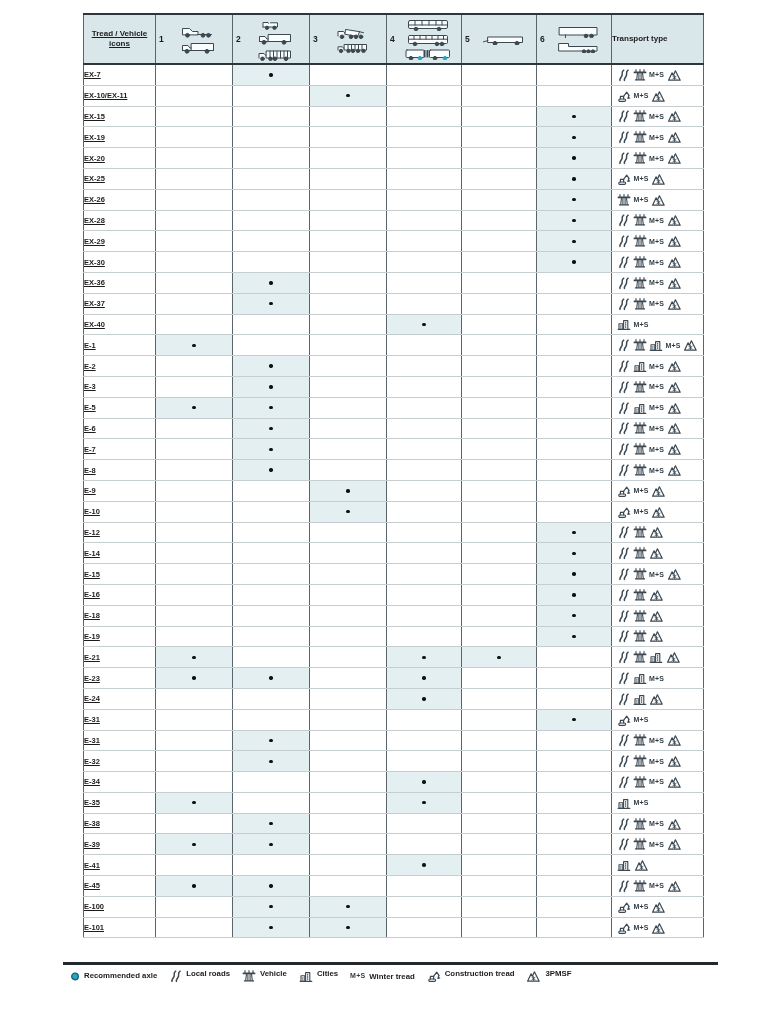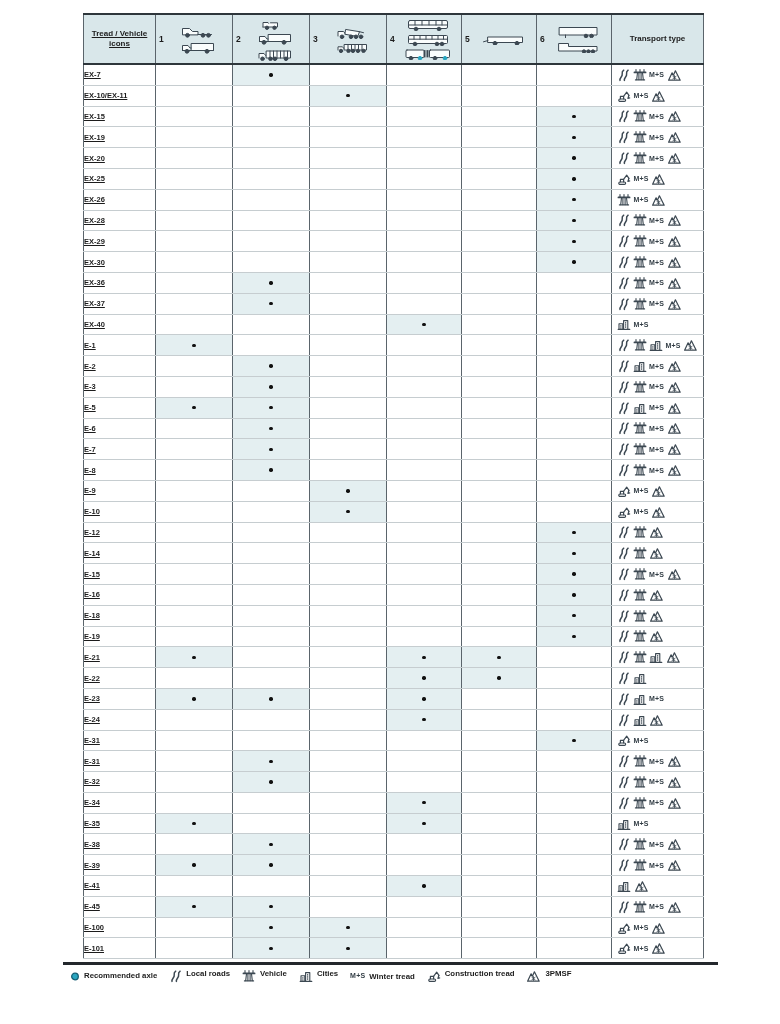--- a/index.html
+++ b/index.html
@@ -2,21 +2,21 @@
 <html><head>
 <meta charset="utf-8">
 <style>
   html,body{margin:0;padding:0;}
   body{width:780px;height:1024px;background:#fff;font-family:"Liberation Sans",sans-serif;color:#1c1c1c;position:relative;overflow:hidden;}
   .page{position:absolute;inset:0;}
   table.tread{border-collapse:collapse;table-layout:fixed;position:absolute;left:83px;top:13px;width:620px;}
   table.tread th,table.tread td{padding:0;border-left:1px solid #5a646b;border-right:1px solid #5a646b;}
   thead th{background:#d9e7ea;height:48px;border-top:2px solid #2e363b;border-bottom:2px solid #2e363b;vertical-align:middle;}
   th.th-label{text-align:center;padding-left:6px;font-size:8px;line-height:1.25;text-decoration:underline;}
-  th.th-transport{text-align:center;padding-left:5px;font-size:8px;line-height:1.25;margin-left:12px;}
+  th.th-transport{text-align:left;padding-left:5px;font-size:8px;line-height:1.25;margin-left:12px;}
   .axwrap{display:flex;align-items:center;height:100%;padding:2px 1px 2px 3px;gap:1px;}
   .axnum{font-size:8.5px;font-weight:bold;}
   .vstack{display:flex;flex:1;flex-direction:column;align-items:center;justify-content:center;gap:1.5px;min-width:0;}
   tbody td{height:19.8px;border-bottom:1px solid #c6cdd0;vertical-align:middle;}
   td.label-cell{font-size:7.5px;font-weight:bold;padding-left:6px;text-align:left;text-decoration:underline;}
   td.hl{background:#e4eff1;}
   .dot{display:block;margin:0 auto;width:3.4px;height:3.4px;border-radius:50%;background:#101010;}
   .ticons{display:flex;align-items:center;gap:2.5px;padding-left:5px;}
   .ticon{display:block;flex:0 0 auto;}
   .vicon{display:block;flex:0 0 auto;}
@@ -1038,47 +1038,20 @@
                 <path d="M3.9 8.5 v0.9 M3.9 10.6 v0.9 M8.7 5.4 v0.9 M8.7 7.5 v0.9 M8.7 9.6 v0.9" stroke-width="1"></path>
               </svg>
               <svg class="ticon" width="15" height="14" viewBox="0 0 15 14" fill="none" stroke="#3c4852" stroke-width="1.2" stroke-linecap="round" stroke-linejoin="round">
                 <path d="M1.6 12.2 L5.1 4.8 L6.4 7.2 L8.4 2.8 L13.2 12.2 Z"></path>
                 <path d="M7.5 7.6 V11.4 M5.9 8.3 L9.1 10.7 M9.1 8.3 L5.9 10.7" stroke-width="0.9"></path>
               </svg>
             </span>
           </td>
         </tr>
         <tr>
-          <td class="label-cell">E-22</td>
-          <td class="axle-cell"></td>
-          <td class="axle-cell"></td>
-          <td class="axle-cell"></td>
-          <td class="axle-cell hl">
-            <span class="dot"></span>
-          </td>
-          <td class="axle-cell hl">
-            <span class="dot"></span>
-          </td>
-          <td class="axle-cell"></td>
-          <td class="transport-cell">
-            <span class="ticons">
-              <svg class="ticon" width="13" height="14" viewBox="0 0 13 14" fill="none" stroke="#3c4852" stroke-width="1.5" stroke-linecap="round" stroke-linejoin="round">
-                <path d="M3 12.4 C2.2 9.6 5.8 8.8 5.2 5.8 C4.9 4.4 5.5 3.1 6.7 2.2"></path>
-                <path d="M7.4 12.4 C6.6 9.6 10.2 8.8 9.6 5.8 C9.3 4.4 9.9 3.1 11.1 2.2"></path>
-              </svg>
-              <svg class="ticon" width="14" height="14" viewBox="0 0 14 14" fill="none" stroke="#3c4852" stroke-width="1.1" stroke-linecap="round" stroke-linejoin="round">
-                <path d="M2 12.4 V6.8 h3.8 v5.6"></path>
-                <path d="M6.6 12.4 V3.6 h4.2 v8.8"></path>
-                <path d="M1.2 12.4 h11.6"></path>
-                <path d="M3.9 8.5 v0.9 M3.9 10.6 v0.9 M8.7 5.4 v0.9 M8.7 7.5 v0.9 M8.7 9.6 v0.9" stroke-width="1"></path>
-              </svg>
-            </span>
-          </td>
-        </tr>
-        <tr>
           <td class="label-cell">E-23</td>
           <td class="axle-cell hl">
             <span class="dot"></span>
           </td>
           <td class="axle-cell hl">
             <span class="dot"></span>
           </td>
           <td class="axle-cell"></td>
           <td class="axle-cell hl">
             <span class="dot"></span>

